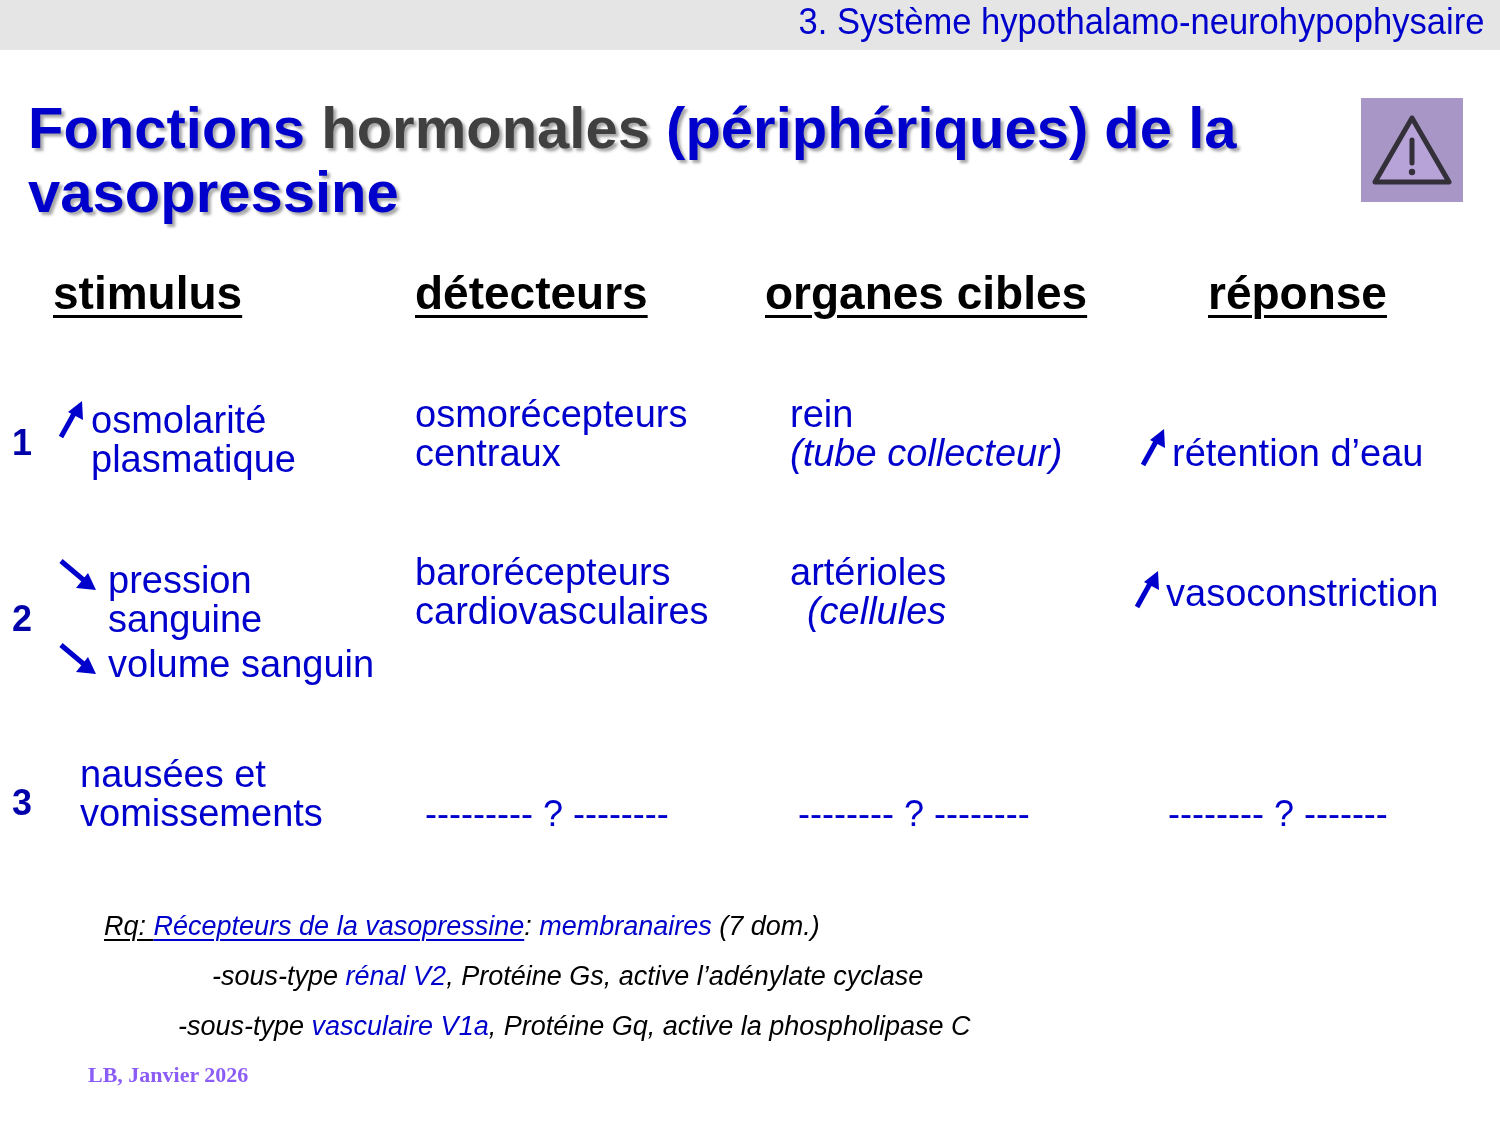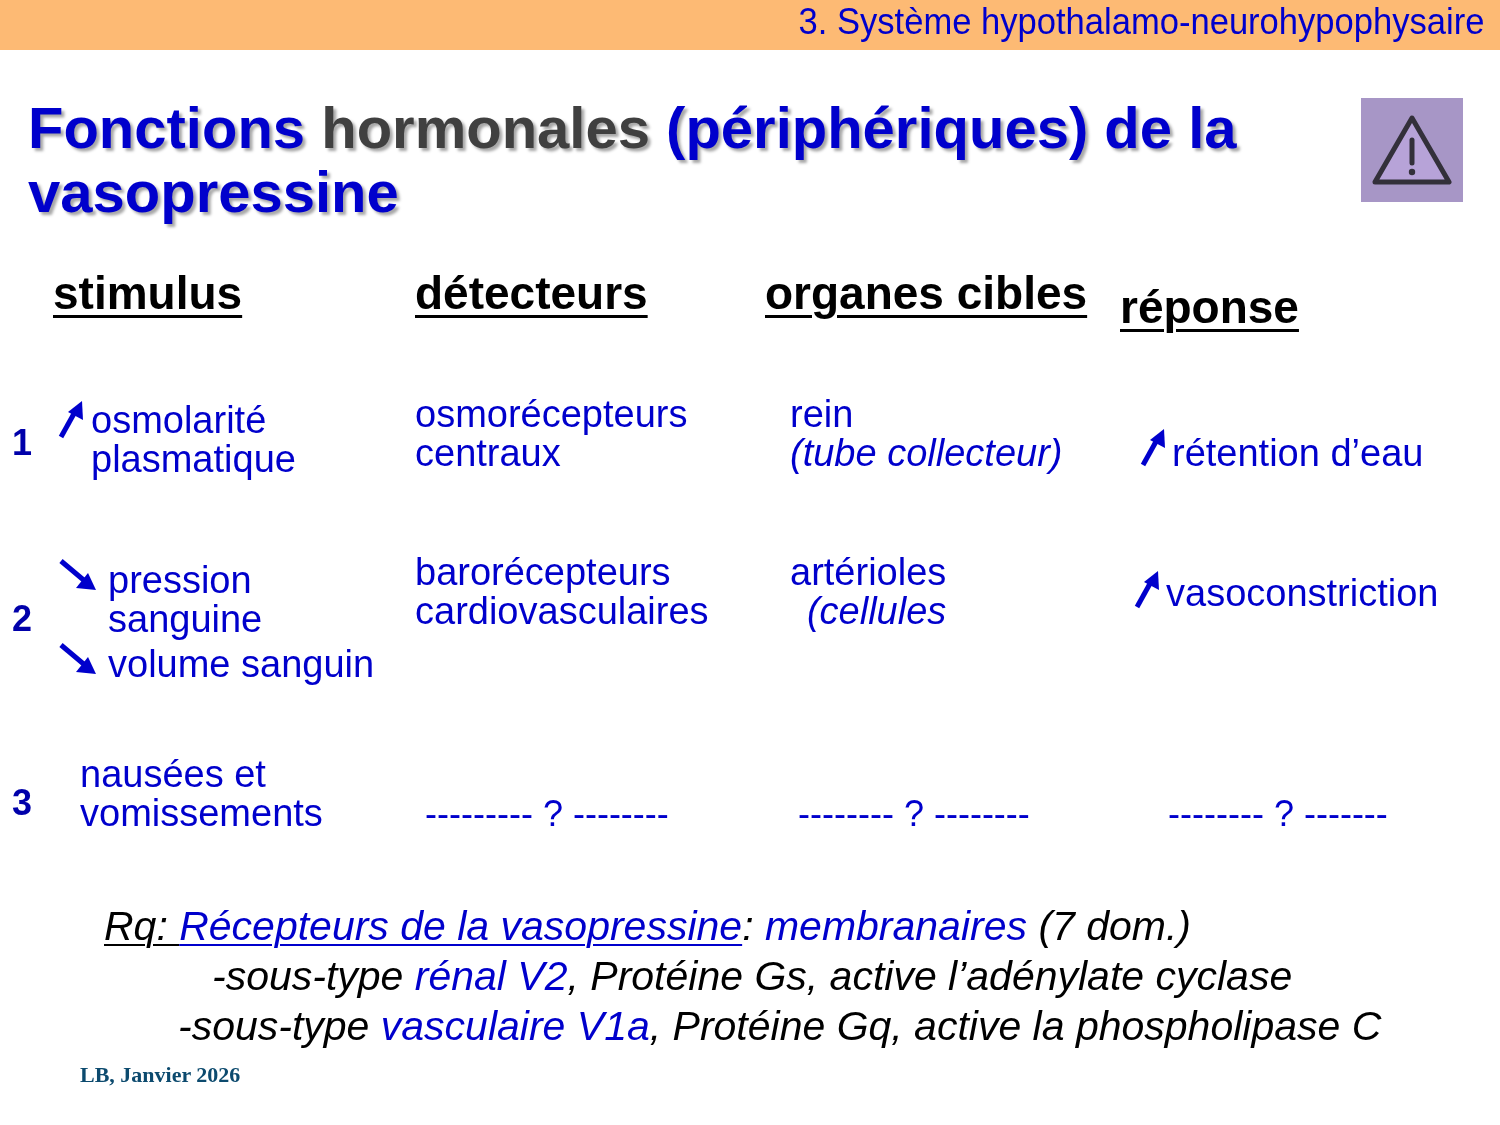--- a/index.html
+++ b/index.html
@@ -1,21 +1,21 @@
 <!DOCTYPE html>
 <html><head>
   <meta charset="utf-8">
   <style>
     * { margin: 0; padding: 0; box-sizing: border-box; }
     html, body { width: 1500px; height: 1125px; background: #ffffff; overflow: hidden; }
     body { position: relative; font-family: "Liberation Sans", sans-serif; color: #0000cc; }
 
     .topbar {
       position: absolute; left: 0; top: 0; width: 1500px; height: 50px;
-      background: #fdba74;
+      background: #e5e5e5;
       padding-left: 32px;
     }
     .topbar .section {
       position: absolute; right: 16px; top: 1px;
       font-size: 36px; color: #0000cc; white-space: nowrap;
       transform: scaleX(0.96); transform-origin: right center;
     }
 
     .title {
       position: absolute; left: 28px; top: 96px; width: 1320px;
@@ -44,29 +44,29 @@
     }
     .cell .it { font-style: italic; text-align: right; }
 
     .arrow { position: absolute; }
 
     .dash {
       position: absolute; top: 793px; font-size: 36px; color: #0000cc; white-space: nowrap;
     }
 
     .note {
-      position: absolute; left: 104px; font-size: 41px; font-style: italic; color: #000000;
+      position: absolute; left: 104px; font-size: 27px; font-style: italic; color: #000000;
       white-space: nowrap; line-height: 50px;
     }
     .note .blue { color: #0000cc; }
     .note .ul { text-decoration: underline; text-decoration-thickness: 2px; text-underline-offset: 4px; }
 
     .footer {
-      position: absolute; left: 80px; top: 1062px;
-      font-family: "Liberation Serif", serif; font-weight: bold; font-size: 22px; color: #0c4a6e;
+      position: absolute; left: 88px; top: 1062px;
+      font-family: "Liberation Serif", serif; font-weight: bold; font-size: 22px; color: #8b5cf6;
     }
   </style>
 </head>
 <body>
 
 <div class="topbar">
   <span class="section">3. Système hypothalamo-neurohypophysaire</span>
 </div>
 
 <div class="title"><span>Fonctions </span><span class="hl">hormonales</span><span> (périphériques) de la vasopressine</span></div>
@@ -75,21 +75,21 @@
   <svg width="84" height="74" viewBox="0 0 84 74">
     <path d="M42 5 L79 69 L5 69 Z" fill="#b7a3d8" stroke="#33303a" stroke-width="5" stroke-linejoin="round"></path>
     <line x1="42" y1="27" x2="42" y2="50" stroke="#33303a" stroke-width="5" stroke-linecap="round"></line>
     <circle cx="42" cy="59" r="3.2" fill="#33303a"></circle>
   </svg>
 </div>
 
 <div class="colhead" style="left:53px;">stimulus</div>
 <div class="colhead" style="left:415px;">détecteurs</div>
 <div class="colhead" style="left:765px;">organes cibles</div>
-<div class="colhead" style="left:1120px;margin-top:14px;">réponse</div>
+<div class="colhead" style="left:1208px;">réponse</div>
 
 <div class="rownum" style="left:12px; top:422px;">1</div>
 <svg class="arrow" style="left:56px; top:400px;" width="30" height="40" viewBox="0 0 30 40">
   <line x1="5" y1="37" x2="20" y2="10" stroke="#0000cc" stroke-width="5"></line>
   <path d="M26 1 L27 20 L12 12 Z" fill="#0000cc"></path>
 </svg>
 <div class="cell" style="left:91px; top:401px;">
   <div>osmolarité</div>
   <div>plasmatique</div>
 </div>

